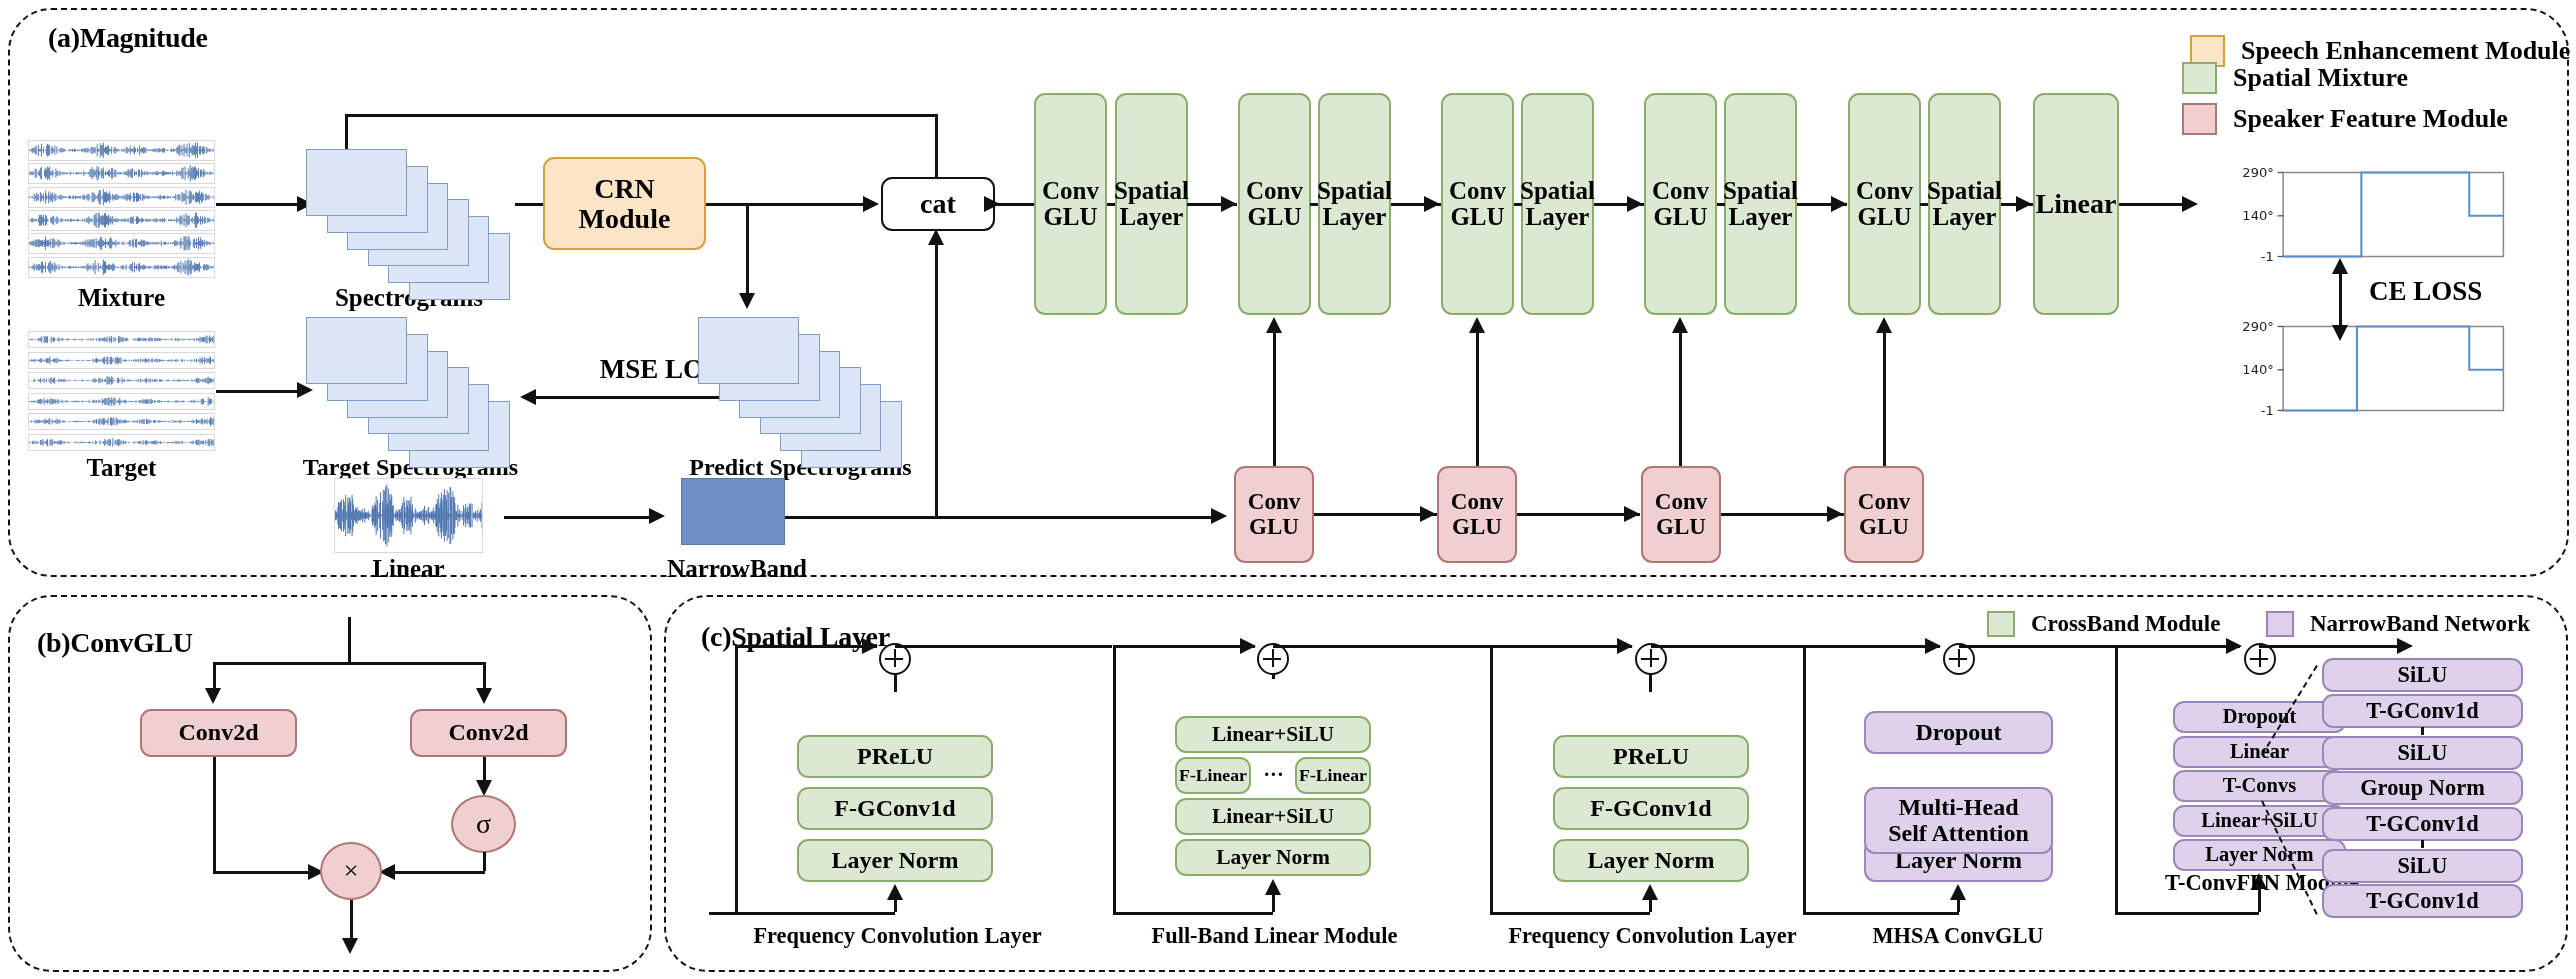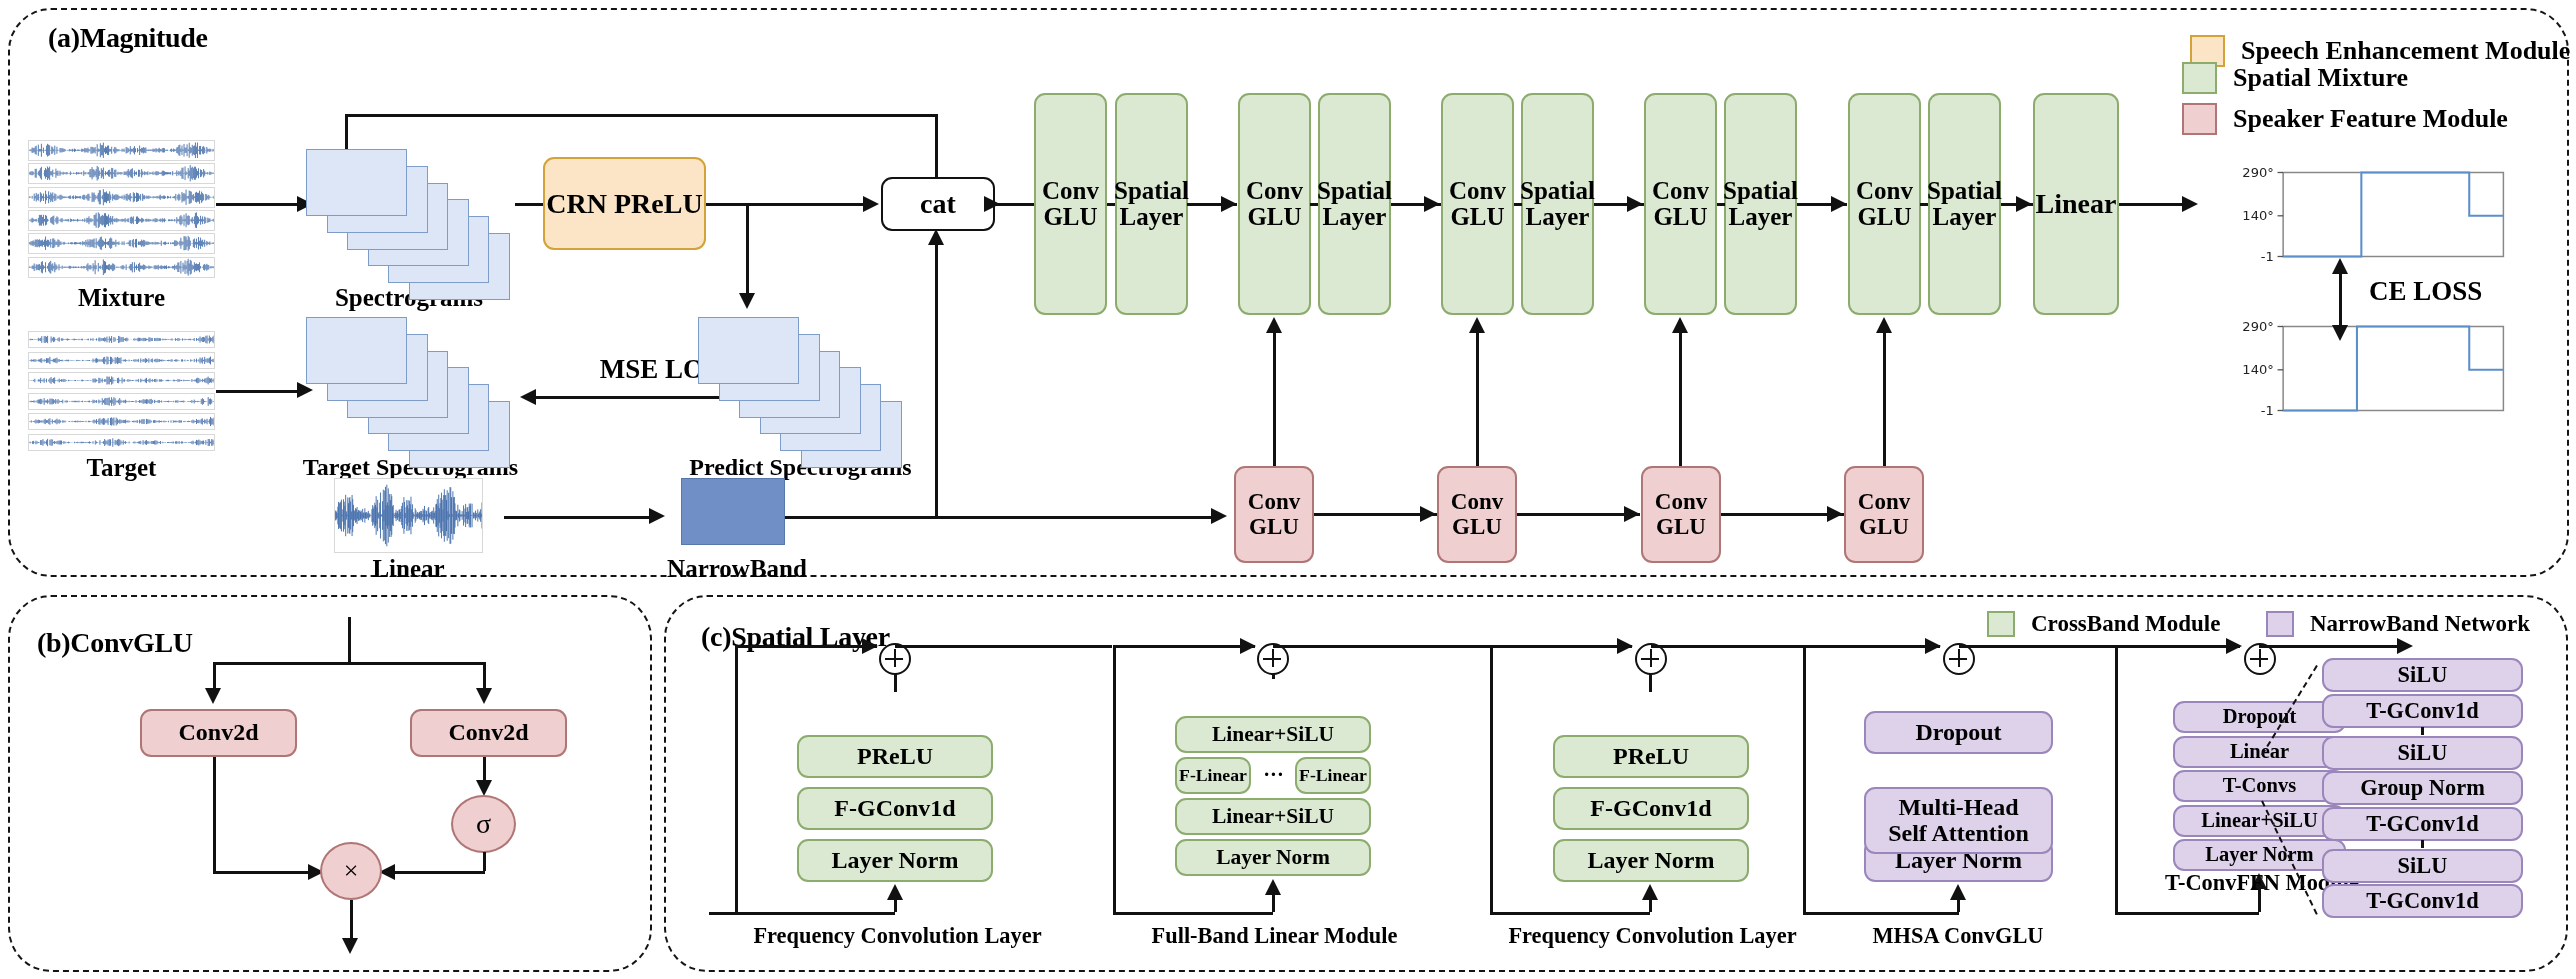--- a/index.html
+++ b/index.html
@@ -183,21 +183,21 @@
 <div class="caption" style="left:297px; top:284px; width:224px;">Spectrograms</div>
 
 <div class="hline" style="left:515px; top:203px; width:76px;"></div>
 <div class="arrow-r" style="left:589px; top:196px;"></div>
 
 <div class="vline" style="left:345px; top:114px; height:41px;"></div>
 <div class="hline" style="left:345px; top:114px; width:593px;"></div>
 <div class="vline" style="left:935px; top:114px; height:67px;"></div>
 <div class="arrow-d" style="left:928px; top:177px;"></div>
 
-<div class="box orange" id="crn-block" style="left:543px; top:157px; width:163px; height:93px; font-size:28px;">CRN PReLU</div>
+<div class="box orange" id="crn-block" style="left:543px; top:157px; width:163px; height:93px; font-size:28px;">CRN Module</div>
 
 <div class="hline" style="left:706px; top:203px; width:159px;"></div>
 <div class="arrow-r" style="left:863px; top:196px;"></div>
 
 <div class="vline" style="left:746px; top:203px; height:93px;"></div>
 <div class="arrow-d" style="left:739px; top:293px;"></div>
 
 <div class="box white" id="cat-box" style="left:881px; top:177px; width:114px; height:54px; font-size:28px;">cat</div>
 
 <div class="hline" style="left:995px; top:203px; width:39px;"></div>

